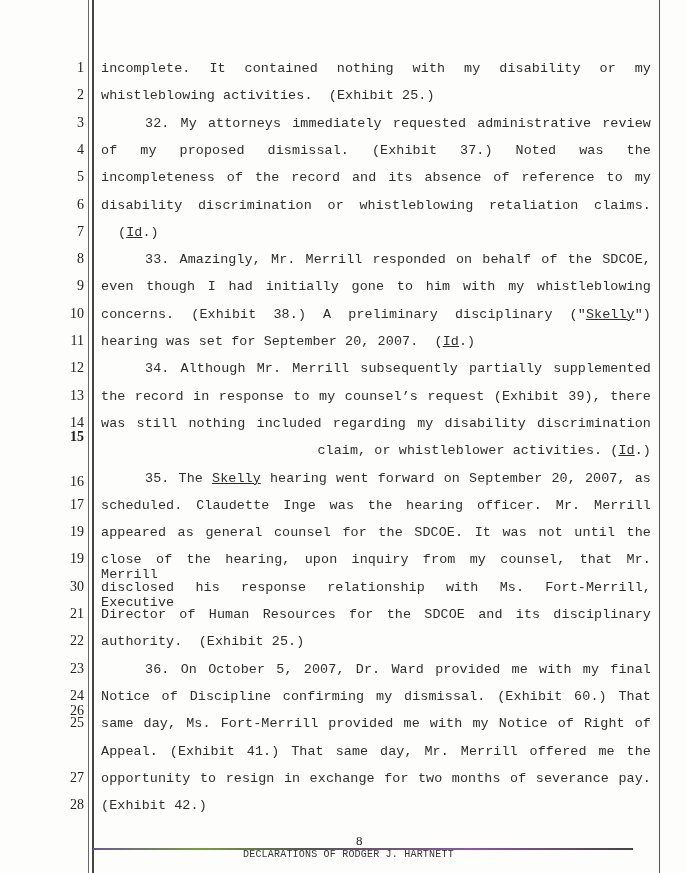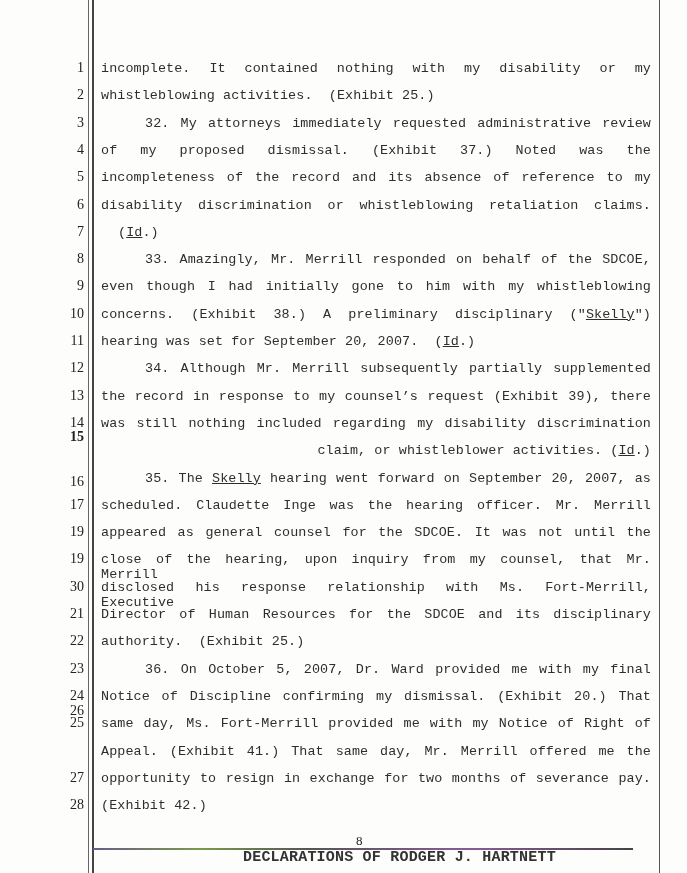--- a/index.html
+++ b/index.html
@@ -35,21 +35,21 @@
 
   .footer-num {
     position: absolute; left: 356px; top: 833px;
     font-family: "Liberation Serif", "DejaVu Serif", serif;
     font-size: 13px; color: #222;
   }
   .footer-rule { position: absolute; left: 93px; top: 848px; width: 540px; height: 2px;
     background: linear-gradient(90deg, #6b5b8a 0%, #7a9a4a 20%, #555 40%, #8a5a9a 70%, #444 100%); }
   .footer-caption {
     position: absolute; left: 243px; top: 849px;
-    font-size: 15px; font-weight: bold; color: #333; letter-spacing: 0.2px;
+    font-size: 10px; font-weight: normal; color: #333; letter-spacing: 0.2px;
   }
 </style>
 </head>
 <body>
 
 <div class="page">
   <div class="rule-left-1"></div>
   <div class="rule-left-2"></div>
   <div class="rule-right"></div>
 
@@ -100,21 +100,21 @@
       <div class="tl justify" style="top: 355.9px;">was still nothing included regarding my disability discrimination</div>
       <div class="tl" style="top: 383.2px; text-align: right;"><span>claim, or whistleblower activities. (</span><span class="u">Id</span><span>.)</span></div>
       <div class="tl justify indent" style="top: 410.5px;"><span>35.  The </span><span class="u">Skelly</span><span> hearing went forward on September 20, 2007, as</span></div>
       <div class="tl justify" style="top: 437.8px;">scheduled.  Claudette Inge was the hearing officer.  Mr. Merrill</div>
       <div class="tl justify" style="top: 465.1px;">appeared as general counsel for the SDCOE.  It was not until the</div>
       <div class="tl justify" style="top: 492.4px;">close of the hearing, upon inquiry from my counsel, that Mr. Merrill</div>
       <div class="tl justify" style="top: 519.7px;">disclosed his response relationship with Ms. Fort-Merrill, Executive</div>
       <div class="tl justify" style="top: 547px;">Director of Human Resources for the SDCOE and its disciplinary</div>
       <div class="tl" style="top: 574.3px;">authority.  (Exhibit 25.)</div>
       <div class="tl justify indent" style="top: 601.6px;">36.  On October 5, 2007, Dr. Ward provided me with my final</div>
-      <div class="tl justify" style="top: 628.9px;">Notice of Discipline confirming my dismissal. (Exhibit 20.)  That</div>
+      <div class="tl justify" style="top: 628.9px;">Notice of Discipline confirming my dismissal. (Exhibit 60.)  That</div>
       <div class="tl justify" style="top: 656.2px;">same day, Ms. Fort-Merrill provided me with my Notice of Right of</div>
       <div class="tl justify" style="top: 683.5px;">Appeal.  (Exhibit 41.)  That same day, Mr. Merrill offered me the</div>
       <div class="tl justify" style="top: 710.8px;">opportunity to resign in exchange for two months of severance pay.</div>
       <div class="tl" style="top: 738.1px;">(Exhibit 42.)</div>
     </div>
 
   <div class="footer-num">8</div>
   <div class="footer-rule"></div>
   <div class="footer-caption">DECLARATIONS OF RODGER J. HARTNETT</div>
 </div>

